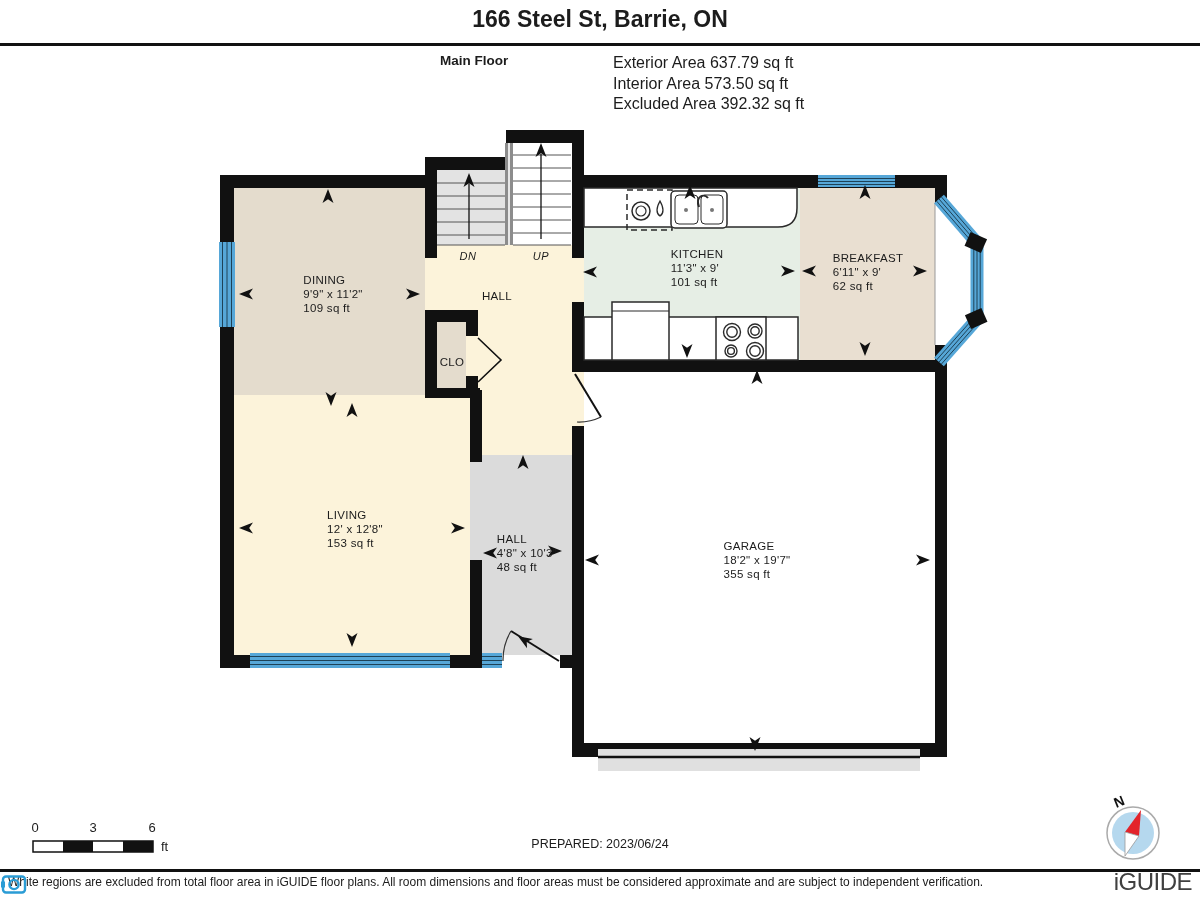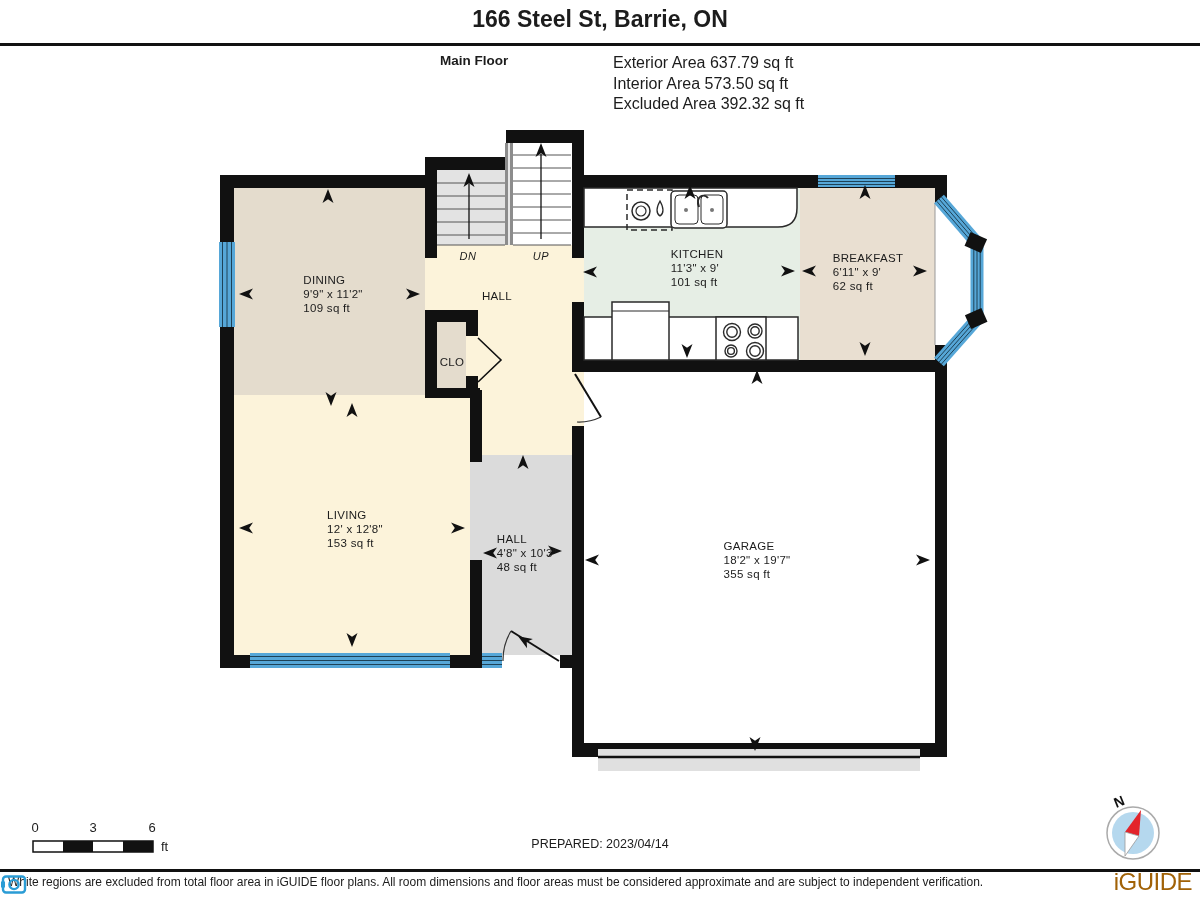--- a/index.html
+++ b/index.html
@@ -19,21 +19,21 @@
   .stats{left:613px;top:53px;font-size:16px;line-height:20.7px;}
   .room-label{position:absolute;transform:translate(-50%,-50%);text-align:left;
               font-size:11.5px;line-height:14px;letter-spacing:.3px;white-space:nowrap;}
   .stair-lbl{position:absolute;transform:translate(-50%,-50%);font-size:11px;letter-spacing:.5px;font-style:italic;}
   .scale-num{position:absolute;transform:translateX(-50%);font-size:13px;}
   .scale-ft{position:absolute;font-size:13px;}
   .prepared{left:600px;top:837px;transform:translateX(-50%);font-size:12.5px;}
   .botbar{left:0;right:0;top:869px;height:23px;border-top:3px solid #111;
           display:flex;align-items:center;justify-content:space-between;padding:0 8px;box-sizing:border-box;}
   .disclaimer{font-size:12px;}
-  .brand{display:flex;align-items:flex-end;gap:5px;color:#a16207;}
+  .brand{display:flex;align-items:flex-end;gap:5px;color:#404040;}
   .brand-text{font-size:24px;letter-spacing:-0.5px;line-height:1;}
 </style>
 </head>
 <body>
 
 <div class="page">
 
 <svg width="1200" height="899" viewBox="0 0 1200 899">
   <defs>
     <polygon id="arr" points="0,-7 5.5,7 0,3.2 -5.5,7"></polygon>
@@ -251,21 +251,21 @@
 <div class="room-label" style="left:452px;top:362px;">
   <div>CLO</div>
 </div>
 <div class="stair-lbl" style="left:468px;top:256px;">DN</div>
 <div class="stair-lbl" style="left:541px;top:256px;">UP</div>
 
 <span class="scale-num" style="left:35px;top:820px;">0</span>
 <span class="scale-num" style="left:93px;top:820px;">3</span>
 <span class="scale-num" style="left:152px;top:820px;">6</span>
 <span class="scale-ft" style="left:161px;top:839px;">ft</span>
-<div class="abs prepared">PREPARED: 2023/04/14</div>
+<div class="abs prepared">PREPARED: 2023/06/24</div>
 
 <div class="abs botbar">
   <span class="disclaimer">White regions are excluded from total floor area in iGUIDE floor plans. All room dimensions and floor areas must be considered approximate and are subject to independent verification.</span>
   <span class="brand">
     <svg width="28" height="24" viewBox="0 0 28 24">
       <rect x="3" y="4.5" width="22" height="16" rx="3" fill="none" stroke="#2a9cd5" stroke-width="2.4"></rect>
       <circle cx="14" cy="12.5" r="4.6" fill="none" stroke="#2a9cd5" stroke-width="2.4"></circle>
       <rect x="1" y="9.5" width="4" height="6" fill="#2a9cd5"></rect>
     </svg>
     <span class="brand-text">iGUIDE</span>

